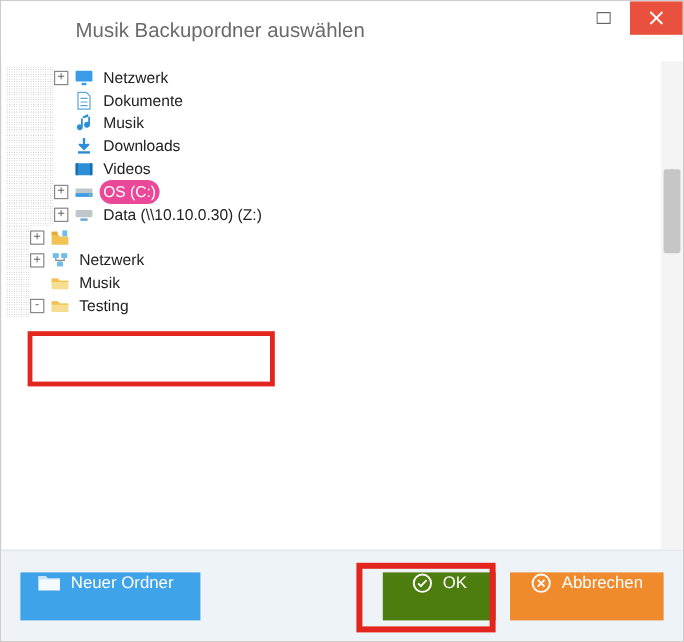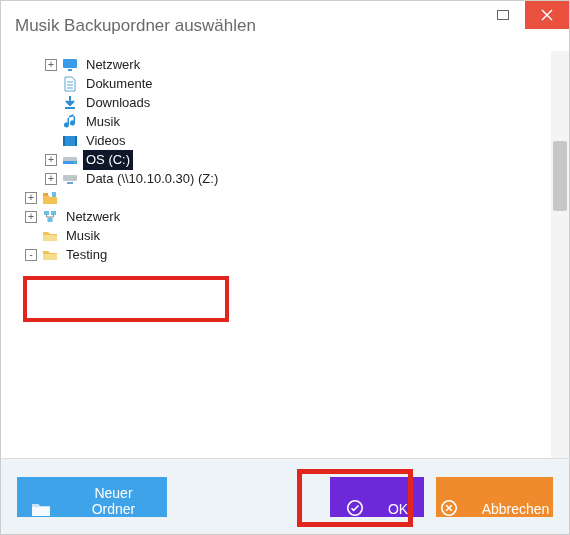--- a/index.html
+++ b/index.html
@@ -19,20 +19,21 @@
     align-items: center;
     justify-content: space-between;
     padding: 0 0 0 14px;
     background: #fff;
     position: relative;
   }
   .titlebar-title {
     color: #6a6a6a;
     font-size: 17px;
     font-weight: 400;
+    margin-left: 48px;
   }
   .titlebar-buttons {
     display: flex;
     align-items: flex-start;
     height: 100%;
   }
   .titlebar-btn {
     width: 44px;
     height: 28px;
     display: flex;
@@ -112,22 +113,23 @@
     height: 16px;
     display: inline-flex;
     align-items: center;
     justify-content: center;
     margin-right: 4px;
   }
   .label {
     padding: 0 3px;
   }
   .label.selected {
-    background: #0f172a;
+    background: #ec4899;
     color: #fff;
+    border-radius: 10px;
   }
 
   .highlight-box {
     position: absolute;
     border: 4px solid #e3261d;
     pointer-events: none;
   }
   .hl-tree {
     left: 22px;
     top: 225px;
@@ -140,31 +142,31 @@
     background: #eef3f7;
     display: flex;
     align-items: center;
     padding: 0 16px;
     gap: 12px;
     position: relative;
   }
   .btn {
     height: 40px;
     display: inline-flex;
-    align-items: flex-end;
+    align-items: flex-start;
     justify-content: center;
     color: #fff;
     font-size: 14px;
     padding: 0 15px;
-    gap: 24px;
+    gap: 8px;
     border: none;
   }
   .btn-new { background: #3ea3e8; width: 150px; justify-content: flex-start; padding-left: 14px; }
-  .btn-ok { background: #6d28d9; width: 94px; }
-  .btn-cancel { background: #f08b2d; width: 117px; }
+  .btn-ok { background: #4d7c0f; width: 94px; }
+  .btn-cancel { background: #f08b2d; width: 128px; }
   .spacer { flex: 1; }
 
   .hl-ok {
     left: 296px;
     top: 10px;
     width: 116px;
     height: 58px;
     position: absolute;
     border: 5px solid #e3261d;
     pointer-events: none;
@@ -226,38 +228,38 @@
           <span class="label">Dokumente</span>
         </div>
       </li>
       <li>
         <div class="row">
           <span class="dotted"></span>
           <span class="dotted"></span>
           <span class="expander empty"></span>
           <span class="icon">
             <svg width="14" height="16" viewBox="0 0 14 16">
+              <path fill="#2c8ed6" d="M6 2v9a2.5 2.5 0 1 1-1.5-2.3V4L12 2v7a2.5 2.5 0 1 1-1.5-2.3V0z"></path>
+            </svg>
+          </span>
+          <span class="label">Musik</span>
+        </div>
+      </li>
+      <li>
+        <div class="row">
+          <span class="dotted"></span>
+          <span class="dotted"></span>
+          <span class="expander empty"></span>
+          <span class="icon">
+            <svg width="14" height="16" viewBox="0 0 14 16">
               <path fill="#2c8ed6" d="M7 1v8M3 6l4 4 4-4" stroke="#2c8ed6" stroke-width="2"></path>
               <rect x="2" y="12" width="10" height="2" fill="#2c8ed6"></rect>
             </svg>
           </span>
           <span class="label">Downloads</span>
-        </div>
-      </li>
-      <li>
-        <div class="row">
-          <span class="dotted"></span>
-          <span class="dotted"></span>
-          <span class="expander empty"></span>
-          <span class="icon">
-            <svg width="14" height="16" viewBox="0 0 14 16">
-              <path fill="#2c8ed6" d="M6 2v9a2.5 2.5 0 1 1-1.5-2.3V4L12 2v7a2.5 2.5 0 1 1-1.5-2.3V0z"></path>
-            </svg>
-          </span>
-          <span class="label">Musik</span>
         </div>
       </li>
       <li>
         <div class="row">
           <span class="dotted"></span>
           <span class="dotted"></span>
           <span class="expander empty"></span>
           <span class="icon">
             <svg width="16" height="14" viewBox="0 0 16 14">
               <rect x="1" y="2" width="14" height="10" rx="1" fill="#2c8ed6"></rect>

